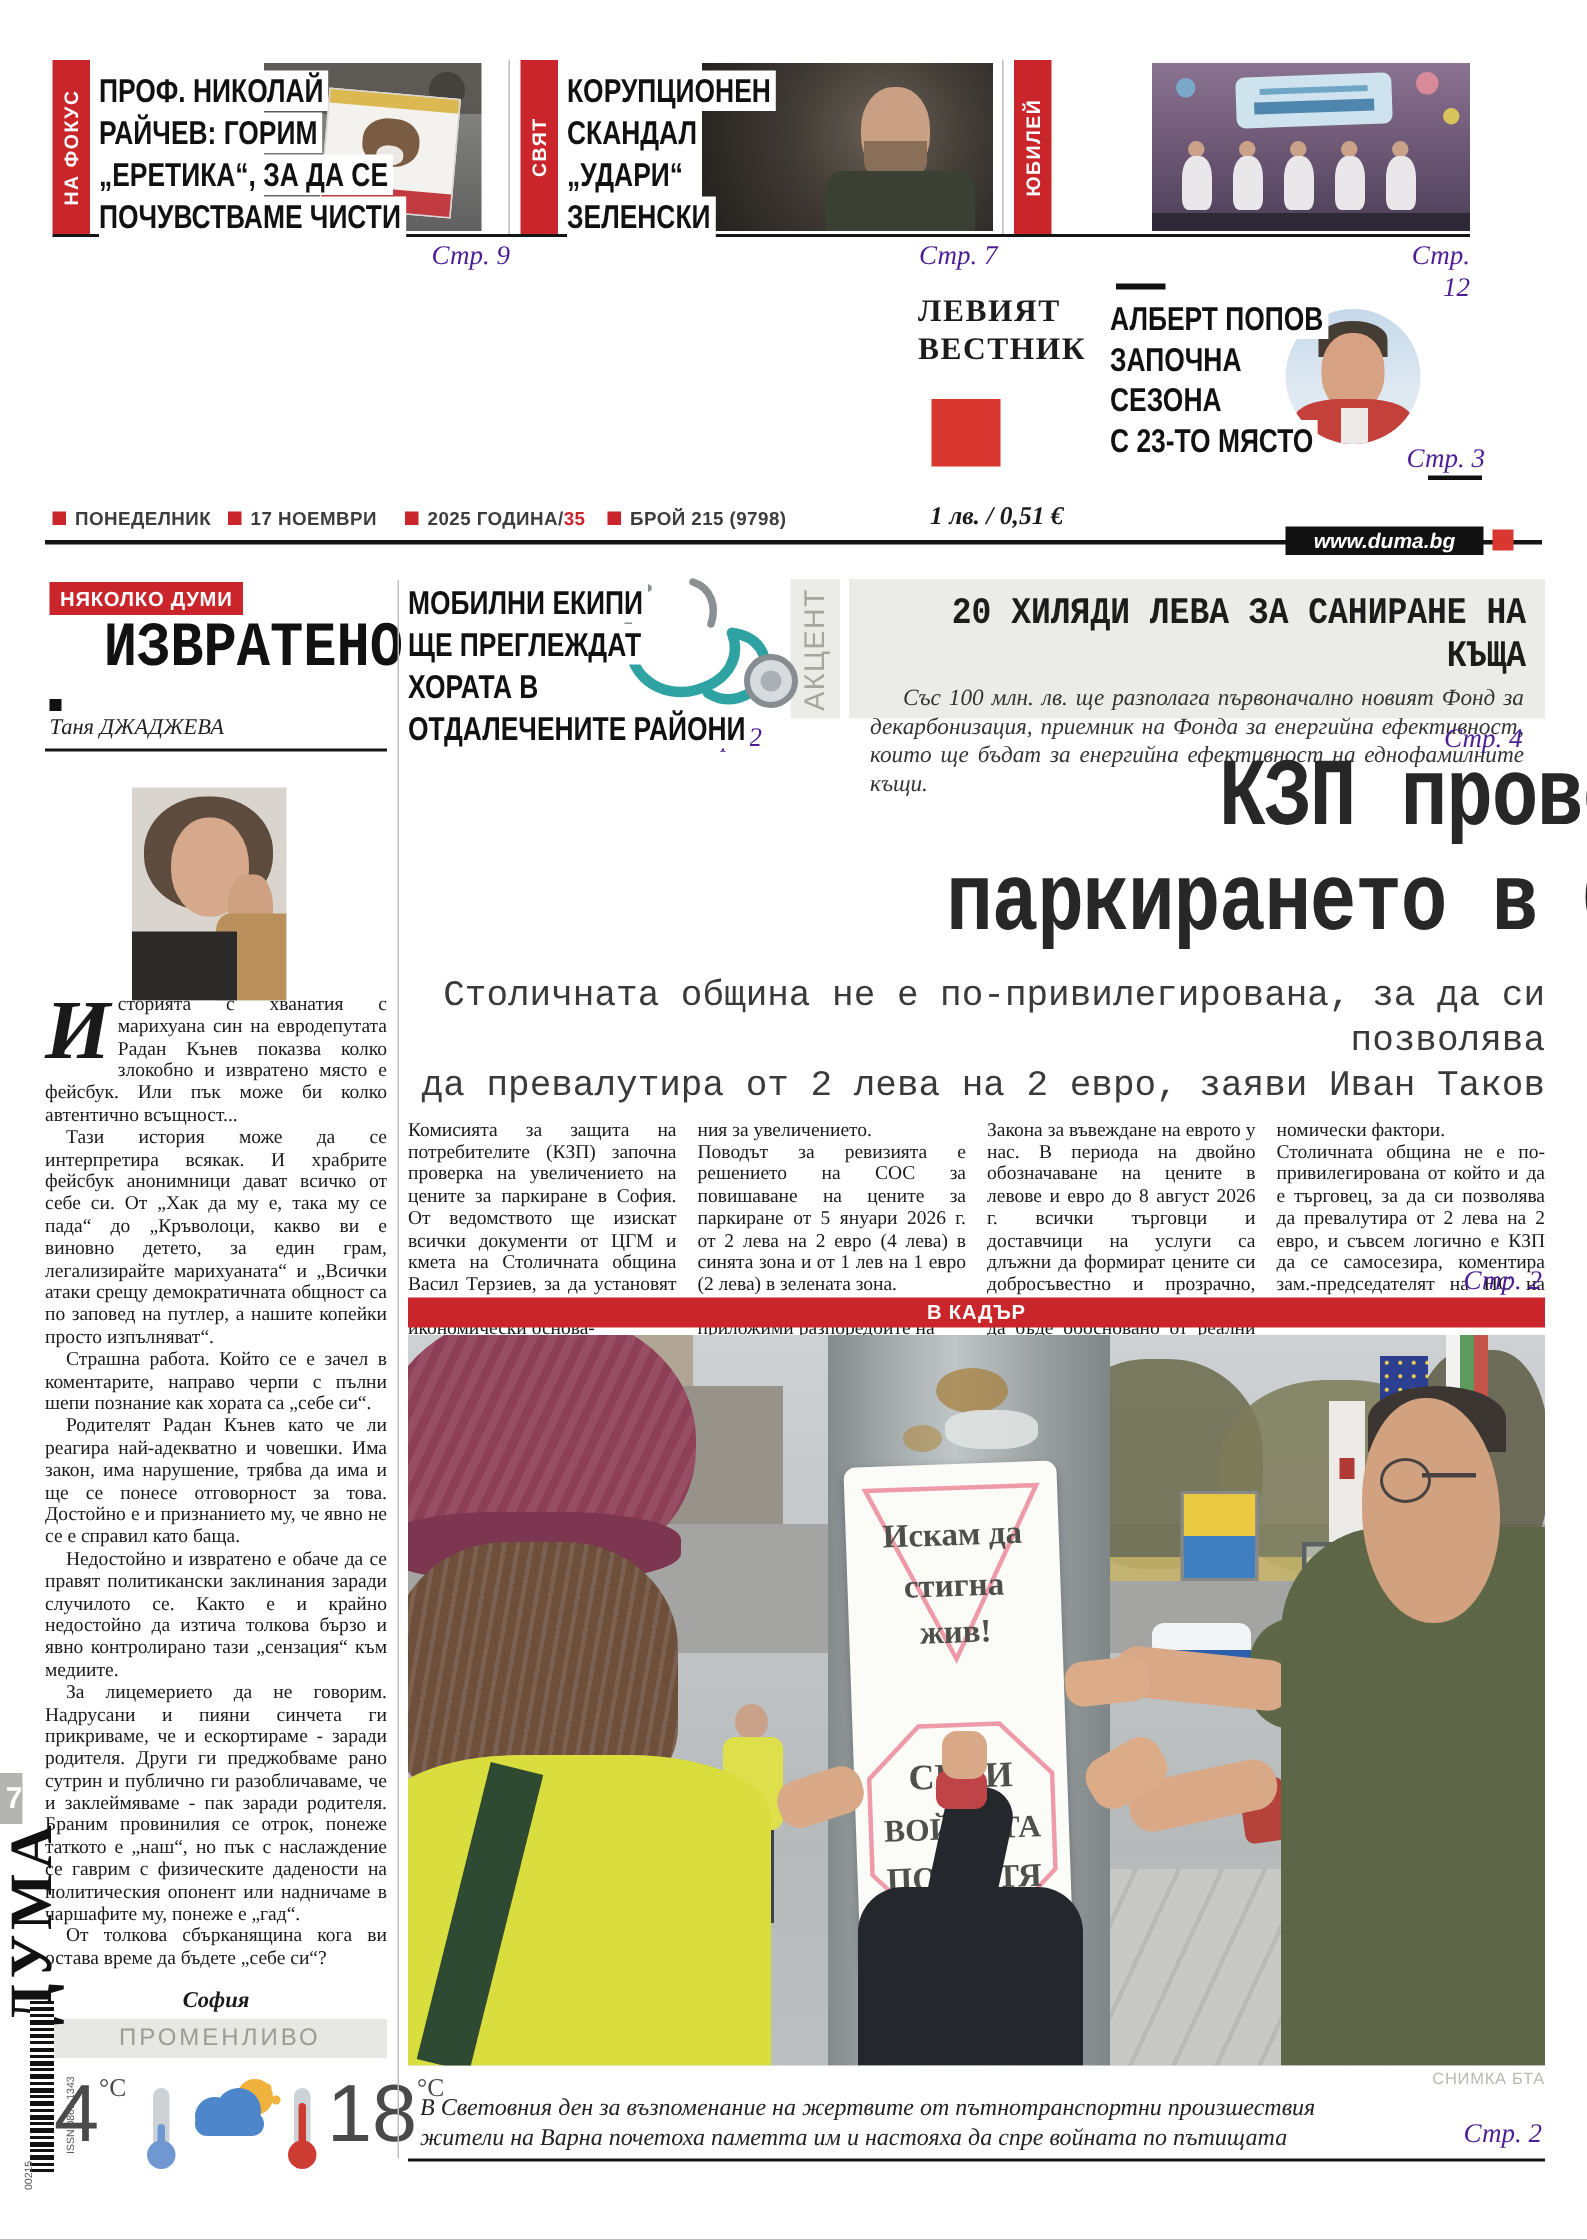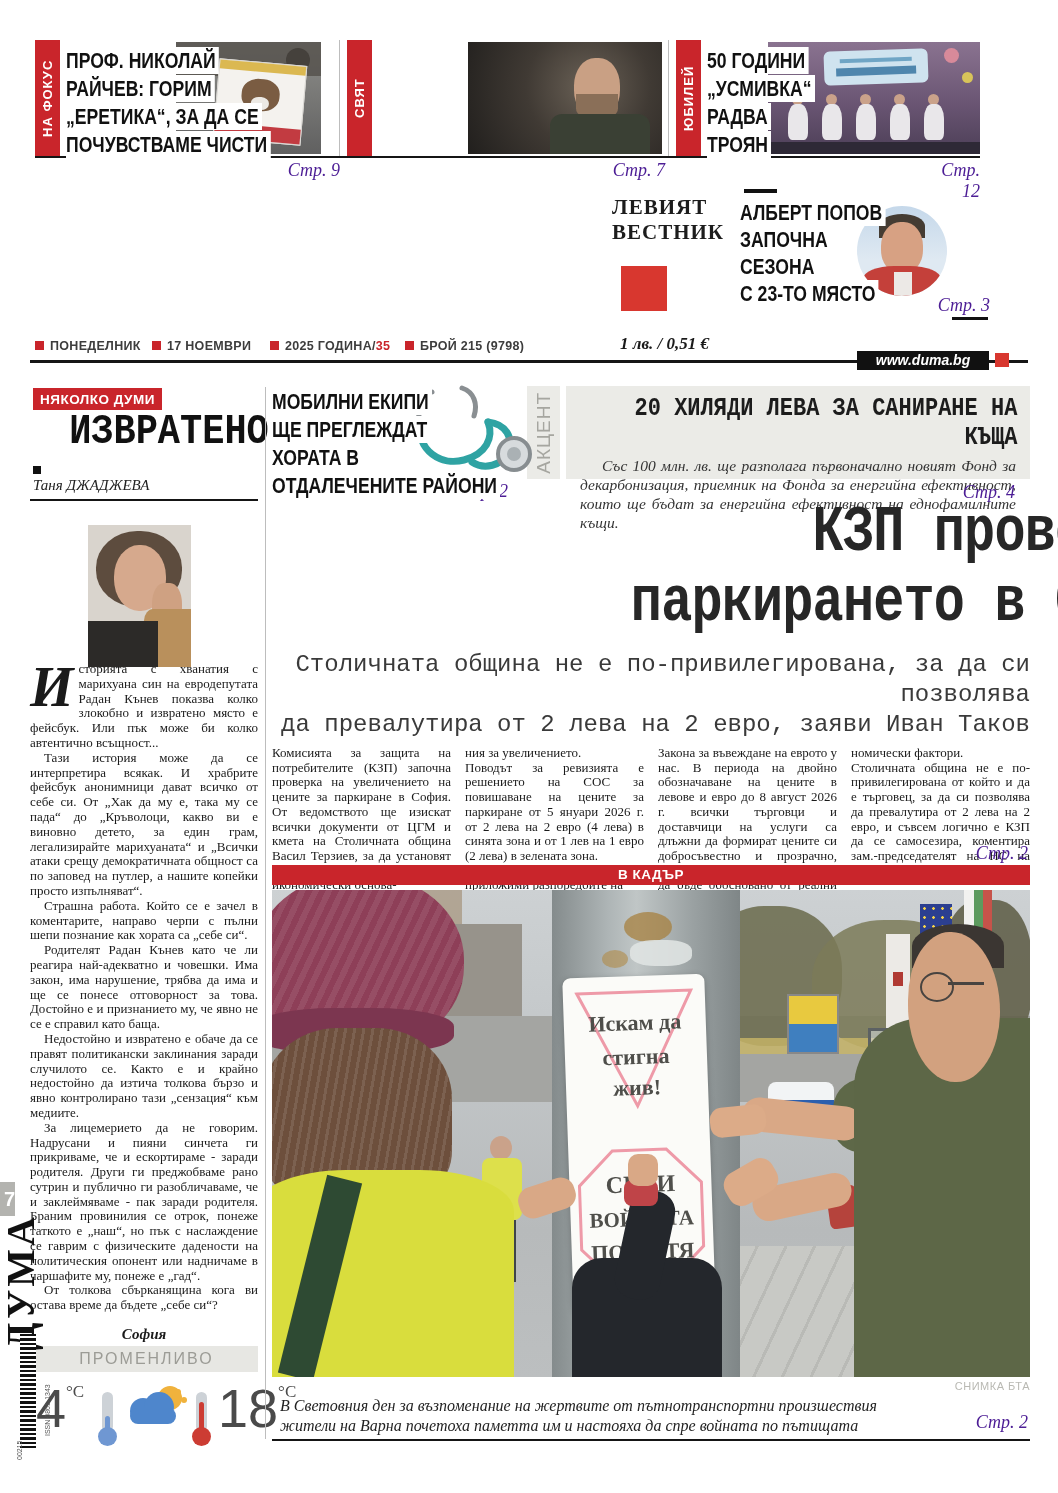--- a/index.html
+++ b/index.html
@@ -88,20 +88,26 @@
   <div class="abs grayline" style="left:339px;top:40px;width:1px;height:116px;"></div>
 
   <div class="abs vtag" style="left:347px;top:40px;width:25px;height:116px;">
       <span>СВЯТ</span>
     </div>
   <div class="abs timg" style="left:468px;top:42px;width:194px;height:112px;background:radial-gradient(circle at 62% 40%,#6a6156 0%,#403a34 45%,#211f1d 100%);">
     <div class="ph" style="left:106px;top:16px;width:46px;height:60px;border-radius:46%;background:#c9a084;"></div>
     <div class="ph" style="left:108px;top:52px;width:42px;height:26px;border-radius:0 0 45% 45%;background:#8a6f58;"></div>
     <div class="ph" style="left:82px;top:72px;width:100px;height:40px;border-radius:12px 12px 0 0;background:#3a4034;"></div>
   </div>
+  <div class="abs thead" style="left:378px;top:47px;width:200px;font-size:22px;line-height:28px;">
+    <div class="cxw" style="transform:scaleX(.8);width:126%;"><span class="in">КОРУПЦИОНЕН
+СКАНДАЛ
+„УДАРИ“
+ЗЕЛЕНСКИ</span></div>
+  </div>
 
   <div class="abs grayline" style="left:668px;top:40px;width:1px;height:116px;"></div>
 
   <div class="abs vtag" style="left:676px;top:40px;width:25px;height:116px;">
       <span>ЮБИЛЕЙ</span>
     </div>
   <div class="abs timg" style="left:768px;top:42px;width:212px;height:112px;background:linear-gradient(180deg,#8a7390 0%,#6a5573 55%,#4c3f57 100%);">
     <div class="ph" style="left:56px;top:8px;width:104px;height:34px;background:#cfe3ef;border-radius:6px;transform:rotate(-2deg);">
       <div class="ph" style="left:16px;top:8px;width:72px;height:4px;background:#6fa5c5;"></div>
       <div class="ph" style="left:12px;top:17px;width:80px;height:8px;background:#4f86ad;"></div>
@@ -113,26 +119,20 @@
     <div class="ph" style="left:20px;top:62px;width:20px;height:36px;background:#e9e7ea;border-radius:40% 40% 20% 20%;"></div>
     <div class="ph" style="left:58px;top:52px;width:11px;height:11px;border-radius:50%;background:#caa28a;"></div>
     <div class="ph" style="left:54px;top:62px;width:20px;height:36px;background:#e9e7ea;border-radius:40% 40% 20% 20%;"></div>
     <div class="ph" style="left:92px;top:52px;width:11px;height:11px;border-radius:50%;background:#caa28a;"></div>
     <div class="ph" style="left:88px;top:62px;width:20px;height:36px;background:#e9e7ea;border-radius:40% 40% 20% 20%;"></div>
     <div class="ph" style="left:126px;top:52px;width:11px;height:11px;border-radius:50%;background:#caa28a;"></div>
     <div class="ph" style="left:122px;top:62px;width:20px;height:36px;background:#e9e7ea;border-radius:40% 40% 20% 20%;"></div>
     <div class="ph" style="left:160px;top:52px;width:11px;height:11px;border-radius:50%;background:#caa28a;"></div>
     <div class="ph" style="left:156px;top:62px;width:20px;height:36px;background:#e9e7ea;border-radius:40% 40% 20% 20%;"></div>
     <div class="ph" style="left:0;bottom:0;width:100%;height:12px;background:#2e2936;"></div>
-  </div>
-  <div class="abs thead" style="left:707px;top:47px;width:160px;font-size:22px;line-height:28px;">
-    <div class="cxw" style="transform:scaleX(.8);width:126%;"><span class="in">50 ГОДИНИ
-„УСМИВКА“
-РАДВА
-ТРОЯН</span></div>
   </div>
 
   <div class="abs rule" style="left:35px;top:156px;width:945px;height:2px;"></div>
   <div class="abs pageref" style="left:280px;top:160px;width:60px;text-align:right;"><span>Стр. 9</span></div>
   <div class="abs pageref" style="left:605px;top:160px;width:60px;text-align:right;"><span>Стр. 7</span></div>
   <div class="abs pageref" style="left:920px;top:160px;width:60px;text-align:right;"><span>Стр. 12</span></div>
 
   <div class="abs ml serif b" style="left:612px;top:195px;font-size:21px;line-height:25px;letter-spacing:1px;color:#1c1c1c;">ЛЕВИЯТ
 ВЕСТНИК</div>
   <div class="abs redsq" style="left:621px;top:266px;width:46px;height:45px;"></div>

